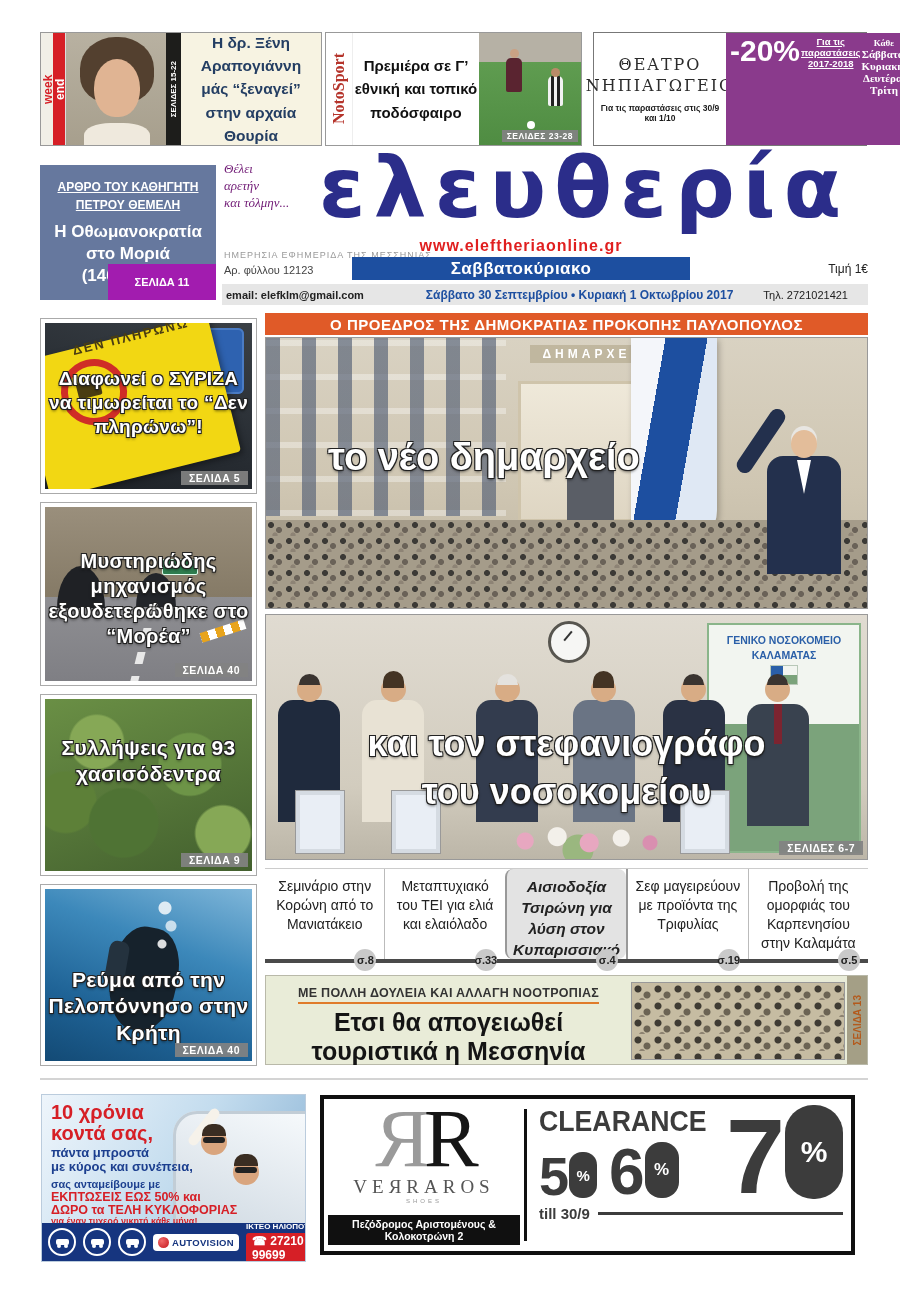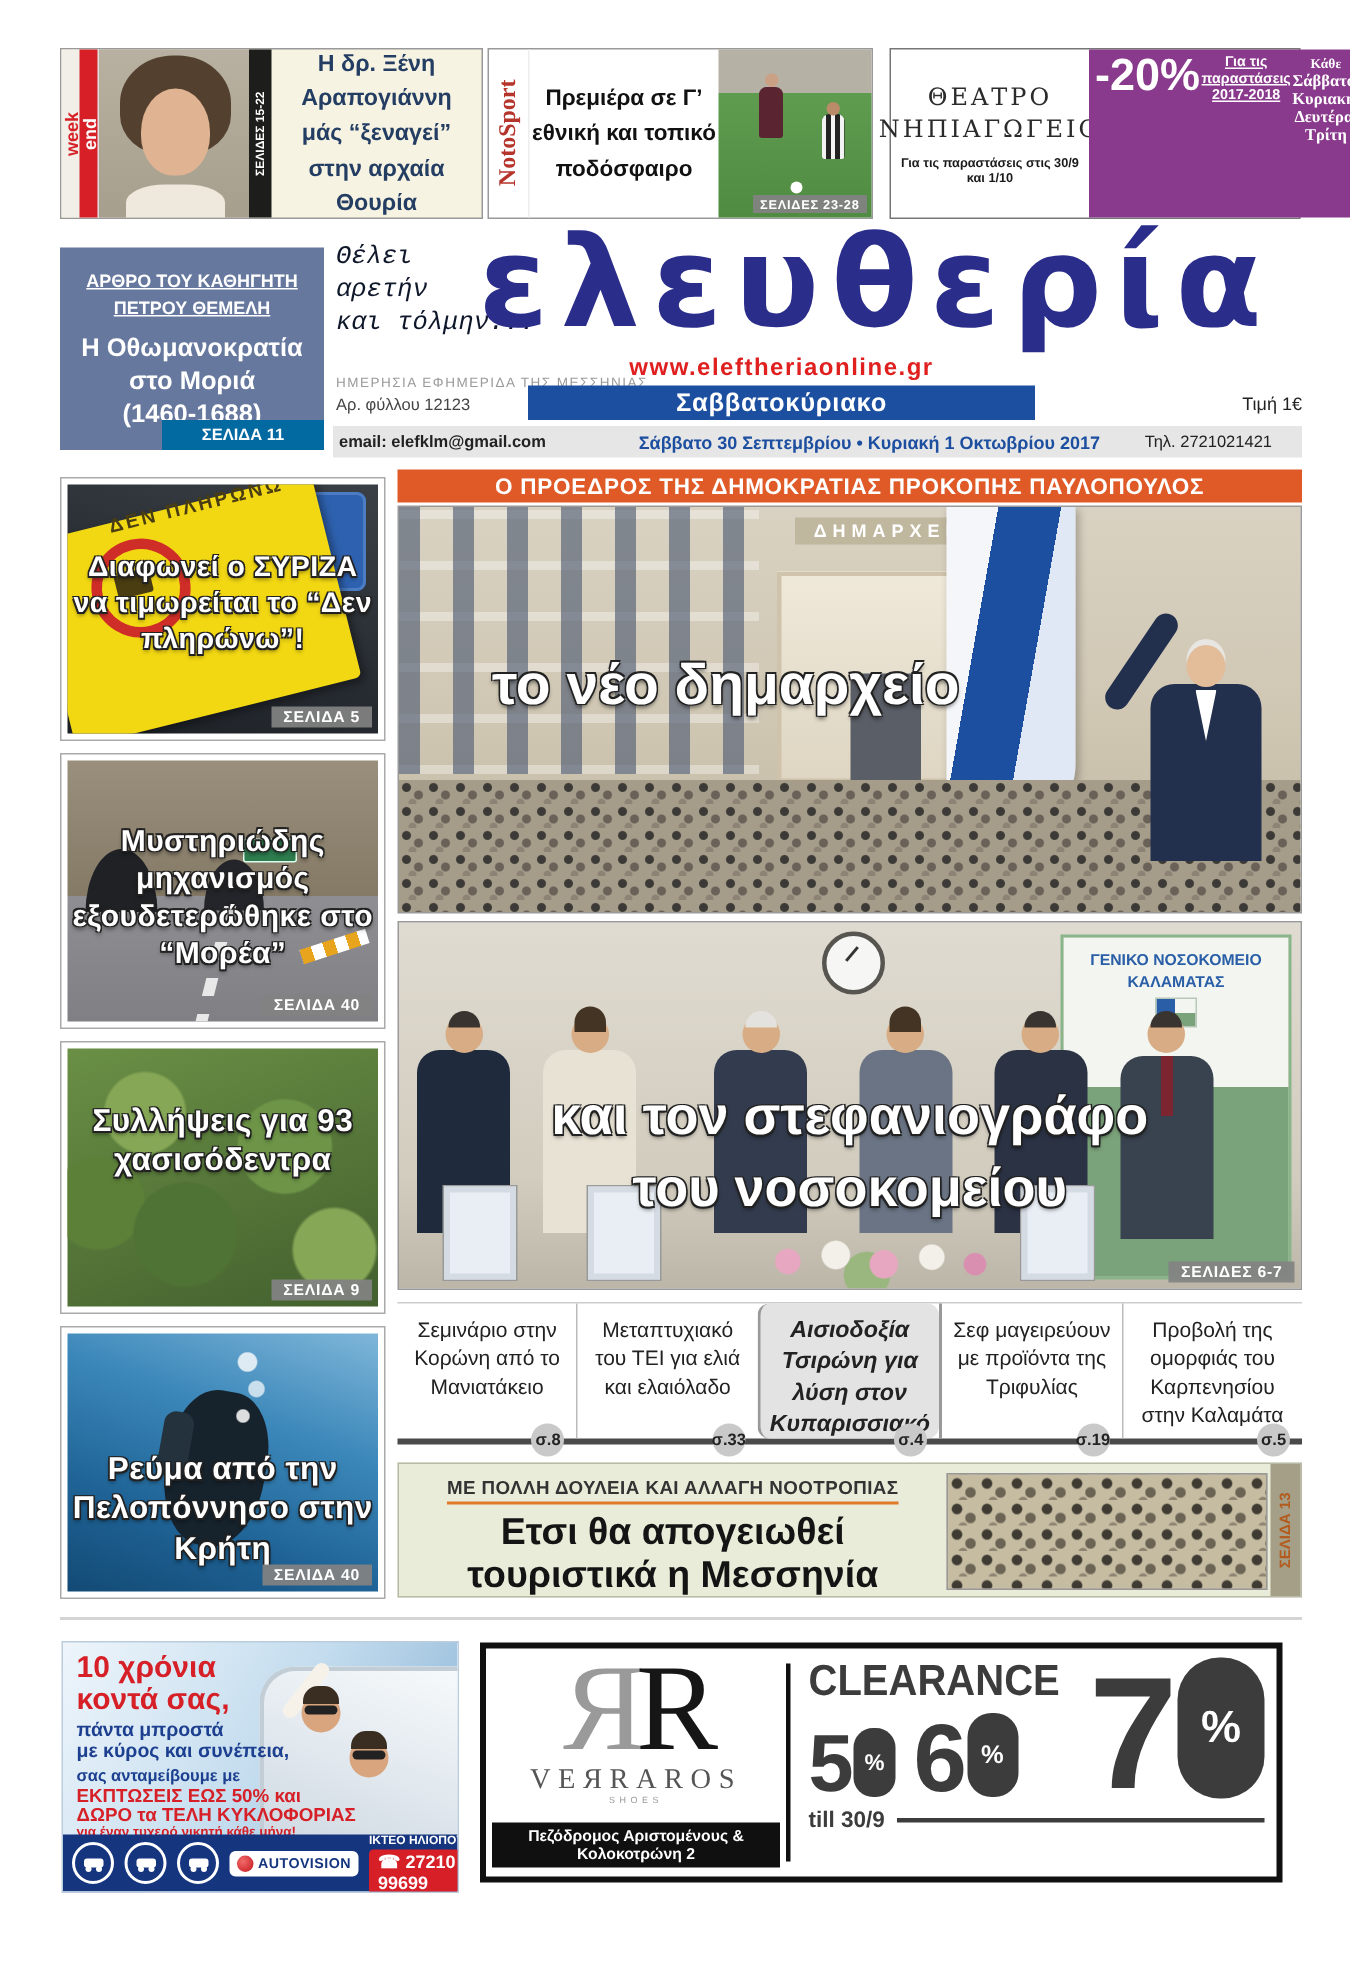--- a/index.html
+++ b/index.html
@@ -41,22 +41,22 @@
   .th-disc{font-size:30px;font-weight:bold;line-height:1}
   .th-season{font-size:9.5px;font-weight:bold;text-decoration:underline}
   .th-days{font-size:11px;font-weight:bold;font-family:"Liberation Serif",serif}
   .th-days .sm{font-size:9px}
   .th-phone,.th-addr{font-size:9.5px;font-weight:bold;font-family:"Liberation Serif",serif}
 
   
   .article-box{left:40px;top:165px;width:176px;height:135px;background:#66789e;color:#fff;text-align:center;padding-top:13px;box-sizing:border-box}
   .ab-kicker{font-size:12px;font-weight:bold;text-decoration:underline;line-height:1.5}
   .ab-title{font-size:17px;font-weight:bold;line-height:1.3;margin-top:7px}
-  .ab-page{position:absolute;bottom:0;right:0;width:108px;height:20px;background:#0369a1;color:#fff;font-size:11px;font-weight:bold;display:flex;align-items:center;justify-content:center}
-  .motto{left:224px;top:161px;font-family:Liberation Mono, monospace;font-style:italic;font-size:17px;color:#0f172a;line-height:1.3}
+  .ab-page{position:absolute;bottom:0;right:0;width:108px;height:36px;background:#a21caf;color:#fff;font-size:11px;font-weight:bold;display:flex;align-items:center;justify-content:center}
+  .motto{left:224px;top:161px;font-family:Liberation Serif, serif;font-style:italic;font-size:13px;color:#701a75;line-height:1.3}
   .mast-title{left:300px;top:150px;width:568px;text-align:center;font-weight:800;font-size:84px;line-height:.92;color:#2b2d8a;letter-spacing:8px;font-family:"DejaVu Sans",sans-serif}
   .tagline{left:224px;top:250px;font-size:9px;color:#9a9a9a;letter-spacing:1px}
   .website{left:352px;top:237px;width:338px;text-align:center;color:#e01f1f;font-weight:bold;font-size:16px;letter-spacing:1px}
   .issue{left:224px;top:264px;font-size:11px;color:#444}
   .edition-bar{left:352px;top:257px;width:338px;height:23px;background:#1d4fa0;color:#fff;font-weight:bold;font-size:17px;display:flex;align-items:center;justify-content:center;letter-spacing:.5px}
   .price{left:768px;top:262px;width:100px;text-align:right;font-size:12px;color:#222}
   .info-strip{left:222px;top:284px;width:646px;height:21px;background:#e6e6e6;display:flex;align-items:center;font-size:11px}
   .is-email{font-weight:bold;color:#222;margin-left:4px;width:170px}
   .is-date{flex:1;text-align:center;font-weight:bold;color:#1d4fa0;font-size:12px}
   .is-phone{font-weight:normal;color:#222;margin-right:20px}

